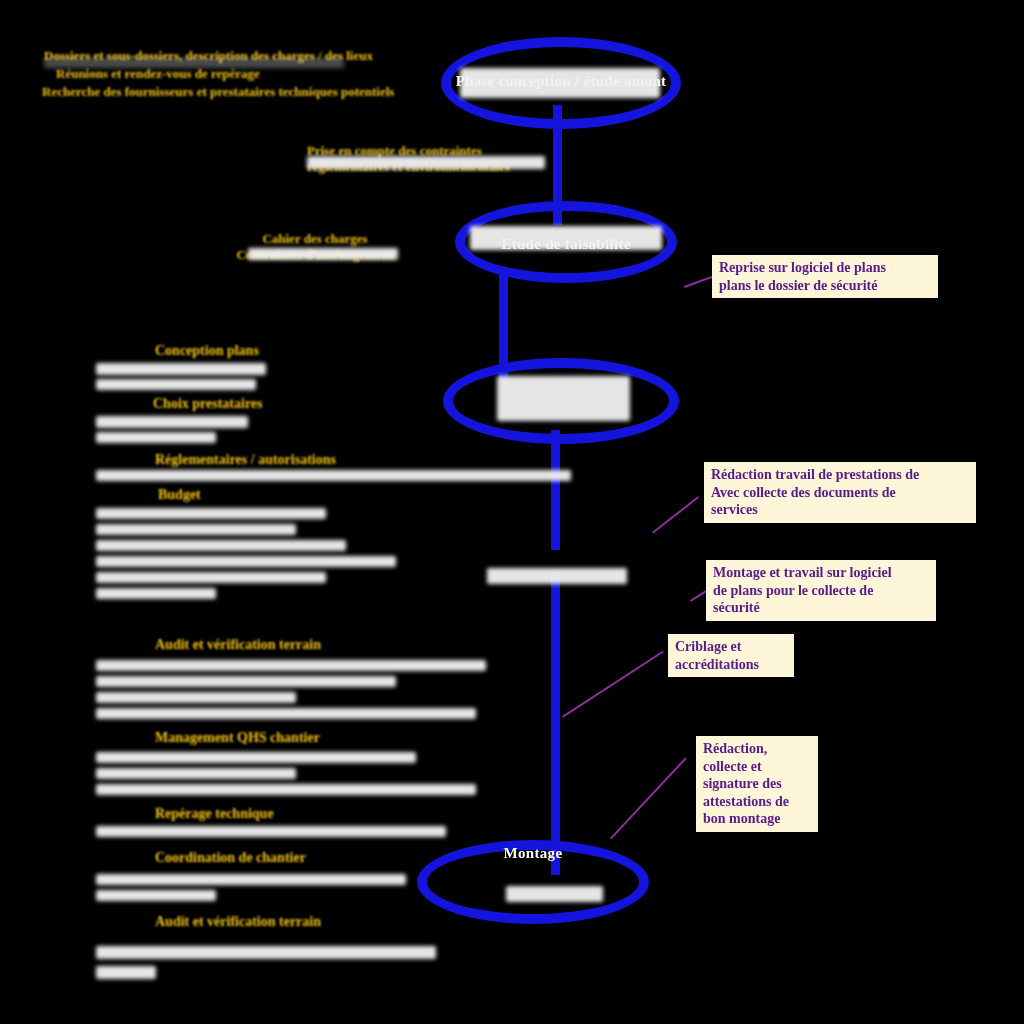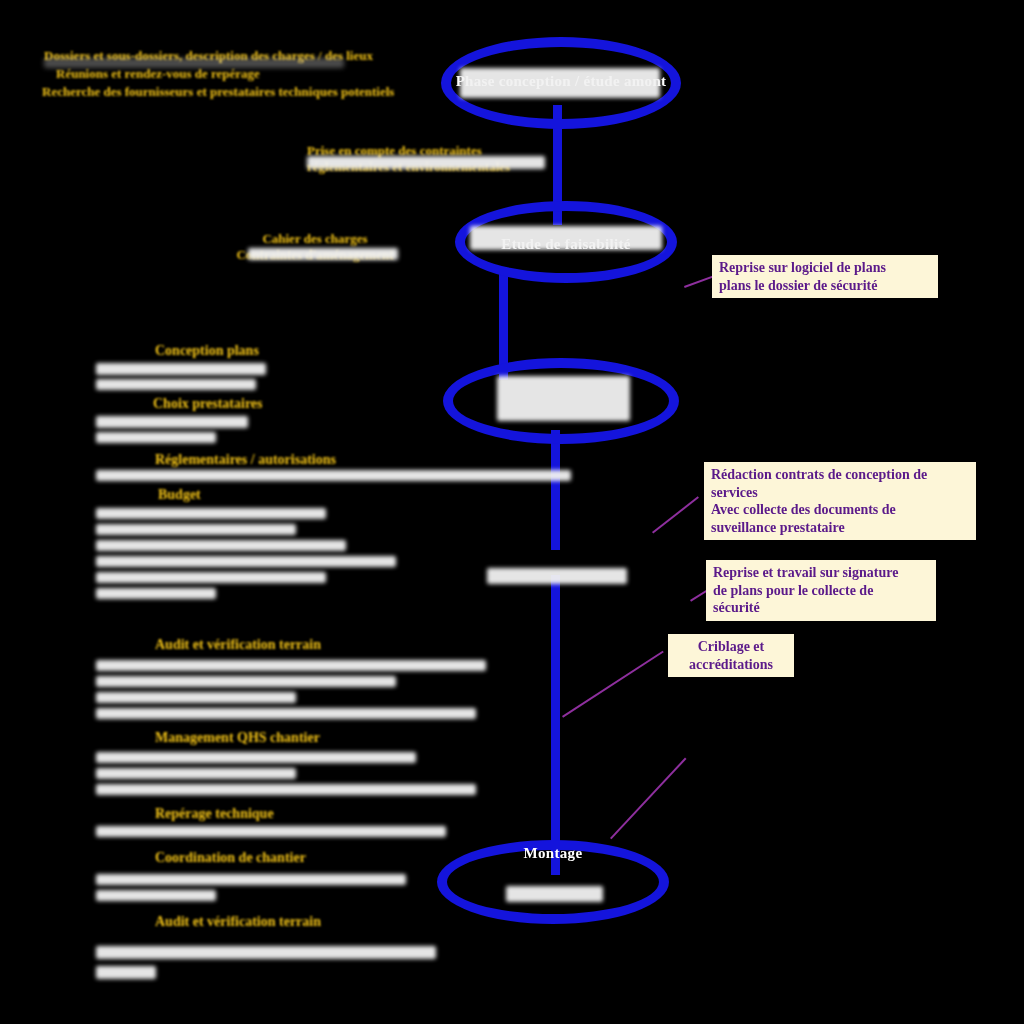--- a/index.html
+++ b/index.html
@@ -50,21 +50,21 @@
   </div>
   <div class="blur" style="left:470px;top:226px;width:192px;height:24px;"></div>
 
   <div class="node" style="left:443px;top:358px;width:236px;height:86px;">
     <div class="node-label" style="top:26px;"></div>
   </div>
   <div class="blur" style="left:497px;top:376px;width:133px;height:45px;"></div>
 
   <div class="blur" style="left:487px;top:568px;width:140px;height:16px;"></div>
 
-  <div class="node" style="left:437px;top:840px;width:232px;height:84px;">
+  <div class="node" style="left:417px;top:840px;width:232px;height:84px;">
     <div class="node-label" style="top:-5px;">Montage</div>
   </div>
   <div class="blur" style="left:506px;top:886px;width:97px;height:16px;"></div>
 
   <div style="position:absolute;left:307px;top:143px;width:250px;">
     <div class="ytext" style="position:static;font-size:13px;">Prise en compte des contraintes</div>
     <div class="ytext" style="position:static;font-size:13px;">réglementaires et environnementales</div>
   </div>
   <div class="blur" style="left:307px;top:156px;width:238px;height:13px;"></div>
 
@@ -121,34 +121,40 @@
   <div class="blur" style="left:96px;top:966px;width:60px;height:13px;"></div>
 
   <div class="leader" style="left:684px;top:286px;width:36px;transform:rotate(-20deg);"></div>
   <div class="callout" style="left:712px;top:255px;width:226px;">
     <div>Reprise sur logiciel de plans</div>
     <div>plans le dossier de sécurité</div>
   </div>
 
   <div class="leader" style="left:652px;top:532px;width:58px;transform:rotate(-38deg);"></div>
   <div class="callout" style="left:704px;top:462px;width:272px;">
-    <div>Rédaction contrats de conception de</div>
+    <div>Rédaction travail de prestations de</div>
+    <div>Avec collecte des documents de</div>
     <div>services</div>
-    <div>Avec collecte des documents de</div>
-    <div>suveillance prestataire</div>
   </div>
 
   <div class="leader" style="left:690px;top:600px;width:28px;transform:rotate(-32deg);"></div>
   <div class="callout" style="left:706px;top:560px;width:230px;">
-    <div>Reprise et travail sur signature</div>
+    <div>Montage et travail sur logiciel</div>
     <div>de plans pour le collecte de</div>
     <div>sécurité</div>
   </div>
 
   <div class="leader" style="left:562px;top:716px;width:120px;transform:rotate(-33deg);"></div>
-  <div class="callout" style="left:668px;top:634px;width:126px;text-align:center;">
+  <div class="callout" style="left:668px;top:634px;width:126px;">
     <div>Criblage et</div>
     <div>accréditations</div>
   </div>
 
   <div class="leader" style="left:610px;top:838px;width:110px;transform:rotate(-47deg);"></div>
+  <div class="callout" style="left:696px;top:736px;width:122px;">
+    <div>Rédaction,</div>
+    <div>collecte et</div>
+    <div>signature des</div>
+    <div>attestations de</div>
+    <div>bon montage</div>
+  </div>
 
 </div>
 
 </body></html>

